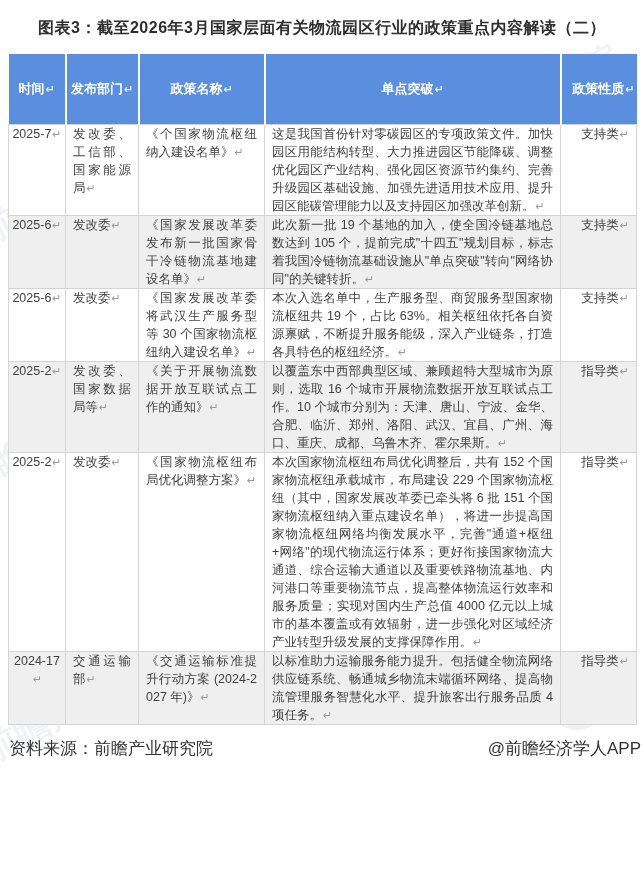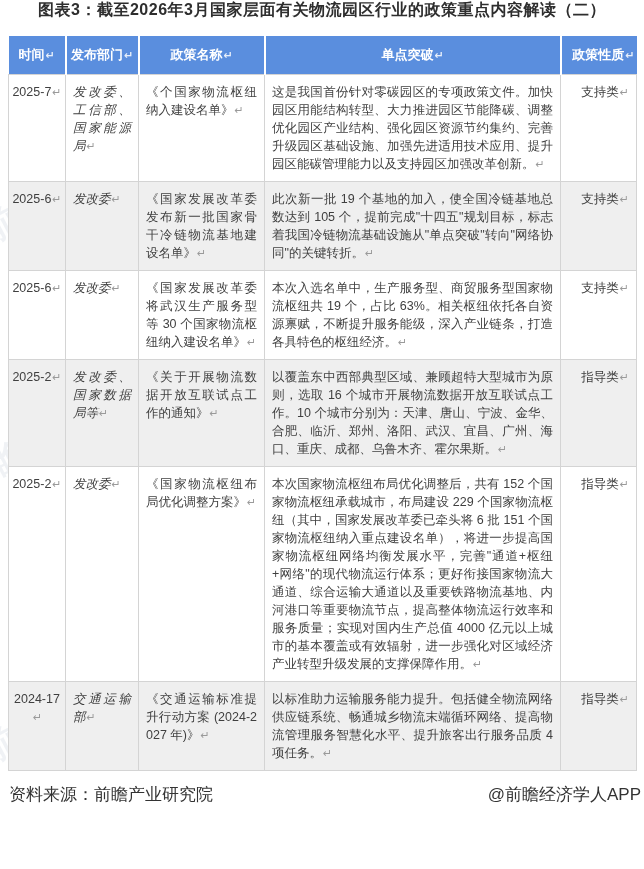--- a/index.html
+++ b/index.html
@@ -1,53 +1,53 @@
 <!DOCTYPE html>
 <html style="--header-bg: #5A8EDE; --row-alt-bg: #EFEFEF; --border: #D4D4D4; --text: #3F3F3F;"><head>
 <meta charset="utf-8">
 <style>
   html,body { margin:0; padding:0; background:#fff; }
   body { font-family:"Liberation Sans","DejaVu Sans",sans-serif; }
   .page { position:relative; width:644px; height:869px; background:#fff; overflow:hidden; }
 
   .title {
-    padding-top:0;
+    padding-top:18px;
     text-align:center;
     font-size:16px;
     font-weight:bold;
     color:#2e2e2e;
     letter-spacing:0.5px;
     position:relative; z-index:3;
   }
 
   .table-wrap { margin:15px 8px 0 8px; position:relative; z-index:3; }
   table { border-collapse:collapse; width:628px; table-layout:fixed; }
   th {
     background:var(--header-bg,#5A8EDE);
     color:#fff;
     font-weight:bold;
     font-size:13px;
     text-align:center;
-    padding:10px 2px;
+    padding:26px 2px;
     border-right:2px solid #fff;
   }
   th:last-child { border-right:none;text-align:right; }
   td {
     border:1px solid var(--border,#D4D4D4);
     vertical-align:top;
-    padding:8px 7px;
+    padding:0 7px;
     font-size:12.5px;
     line-height:18px;
     color:var(--text,#3F3F3F);
     background:#fff;
     word-break:break-all;
   }
   tbody tr:nth-child(even) td { background:var(--row-alt-bg,#EFEFEF); }
   td.col-time   { text-align:center; padding-left:3px; padding-right:3px; }
-  td.col-dept   { text-align:justify;font-style:italic; }
+  td.col-dept   { text-align:justify; }
   td.col-policy { text-align:justify; }
   td.col-content{ text-align:justify; }
   td.col-nature { text-align:right; padding-left:9px; }
 
   .ret { color:#9a9a9a; font-size:11px; margin-left:1px; }
   th .ret { color:rgba(255,255,255,0.85); }
 
   .footer {
     display:flex; justify-content:space-between;
     margin:12px 3px 0 9px;

